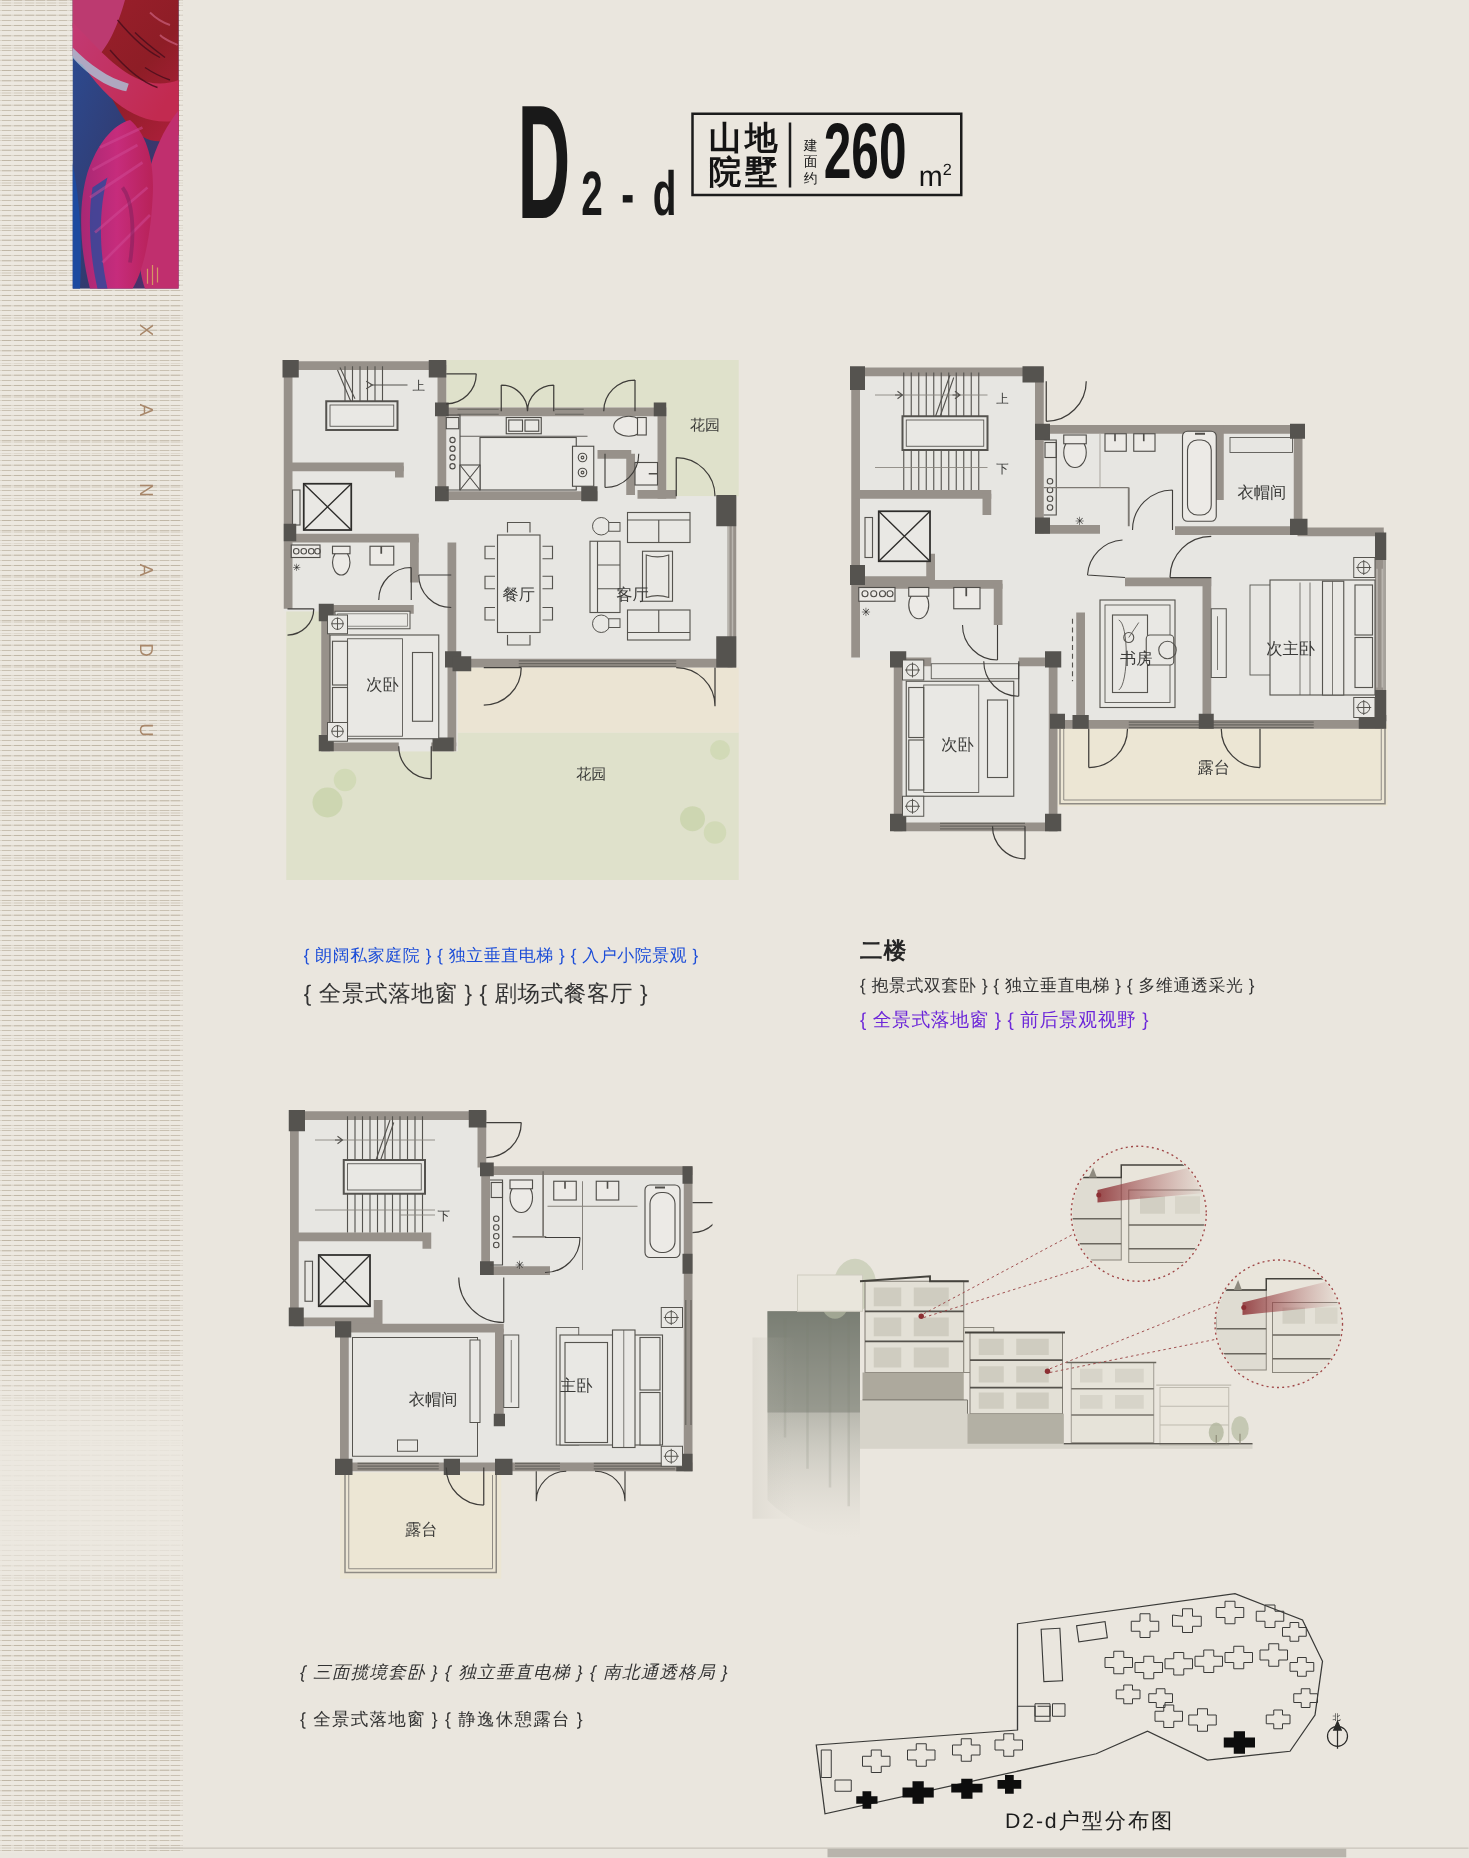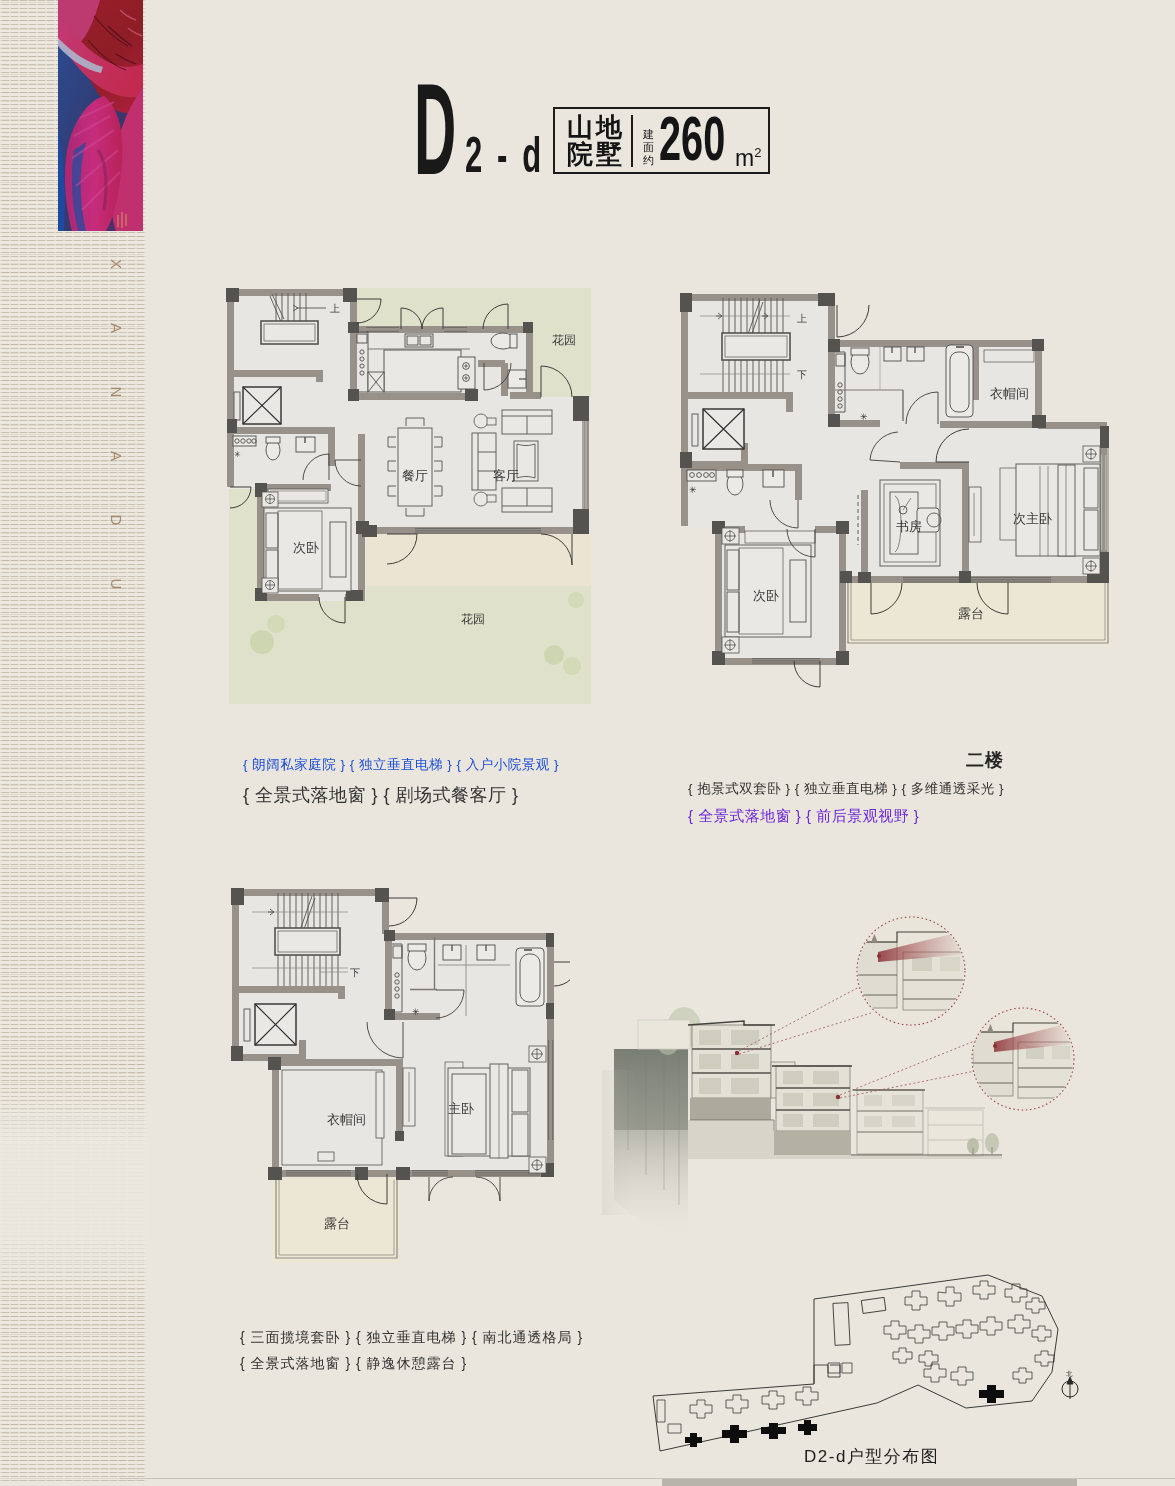--- a/index.html
+++ b/index.html
@@ -66,21 +66,21 @@
   <div style="height:64px;transform:rotate(90deg)">A</div>
   <div style="height:64px;transform:rotate(90deg)">D</div>
   <div style="height:64px;transform:rotate(90deg)">U</div>
 </div>
 
 <div class="abs" style="left:414px;top:64px;width:170px;height:120px;">
   <span style="position:absolute;left:0;top:0;font-size:130px;line-height:130px;color:#191919;font-weight:bold;transform:scaleX(0.45);transform-origin:left top;">D</span>
   <span style="position:absolute;left:51px;top:66px;font-size:50px;line-height:50px;color:#191919;font-weight:bold;letter-spacing:5px;white-space:nowrap;transform:scaleX(0.62);transform-origin:left top;">2 - d</span>
 </div>
 
-<div class="abs" style="left:553px;top:107px;width:213px;height:63px;border:2px solid #1c1c1c;">
+<div class="abs" style="left:553px;top:90px;width:213px;height:63px;border:2px solid #1c1c1c;">
 
   <div style="position:absolute;left:12px;top:5px;width:58px;font-family:'Liberation Serif',serif;font-weight:bold;font-size:26px;line-height:27px;color:#141414;letter-spacing:3px;">山地院墅</div>
 
   <div style="position:absolute;left:76px;top:6px;width:1.5px;height:52px;background:#1c1c1c;"></div>
 
   <div style="position:absolute;left:88px;top:19px;width:12px;font-size:11px;line-height:13px;color:#141414;">建面约</div>
 
   <span style="position:absolute;left:104px;top:-2px;font-size:63px;line-height:63px;color:#141414;font-weight:bold;transform:scaleX(0.63);transform-origin:left top;">260</span>
   <span style="position:absolute;left:180px;top:36px;font-size:23px;color:#141414;">m<sup style="font-size:13px">2</sup></span>
 </div>
@@ -980,28 +980,28 @@
 
 <div class="abs" style="left:243px;top:748px;color:#262626;">
 
 
   <div style="font-size:13.5px;margin-top:8px;letter-spacing:0.5px;color:#1d4ed8;">{ 朗阔私家庭院 } { 独立垂直电梯 } { 入户小院景观 }</div>
   <div style="font-size:18px;margin-top:9px;letter-spacing:0.5px;color:#333;">{ 全景式落地窗 } { 剧场式餐客厅 }</div>
 </div>
 
 <div class="abs" style="left:688px;top:748px;color:#262626;">
 
-  <div style="font-size:18px;font-weight:bold;letter-spacing:1px;text-align:right;">二楼</div>
+  <div style="font-size:18px;font-weight:bold;letter-spacing:1px;">二楼</div>
 
   <div style="font-size:13.5px;margin-top:8px;letter-spacing:0.5px;color:#333;">{ 抱景式双套卧 } { 独立垂直电梯 } { 多维通透采光 }</div>
   <div style="font-size:15px;margin-top:9px;letter-spacing:0.5px;color:#6d28d9;">{ 全景式落地窗 } { 前后景观视野 }</div>
 </div>
 
 <div class="abs" style="left:240px;top:1322px;color:#262626;">
 
 
-  <div style="font-size:14px;margin-top:7px;letter-spacing:1px;color:#333;">{ 三面揽境套卧 } { 独立垂直电梯 } { 南北通透格局 }</div>
-  <div style="font-size:14px;margin-top:8px;letter-spacing:1px;color:#333;">{ 全景式落地窗 } { 静逸休憩露台 }</div>
+  <div style="font-size:14px;margin-top:7px;letter-spacing:1px;color:#333;font-style:italic;">{ 三面揽境套卧 } { 独立垂直电梯 } { 南北通透格局 }</div>
+  <div style="font-size:14px;margin-top:20px;letter-spacing:1px;color:#333;">{ 全景式落地窗 } { 静逸休憩露台 }</div>
 </div>
 
 <div class="abs" style="left:120px;top:1478px;width:1055px;height:1px;background:#c9c4ba;"></div>
 
 <div class="abs" style="left:662px;top:1479px;width:415px;height:7px;background:#b8b4ac;"></div>
 
 </body></html>

